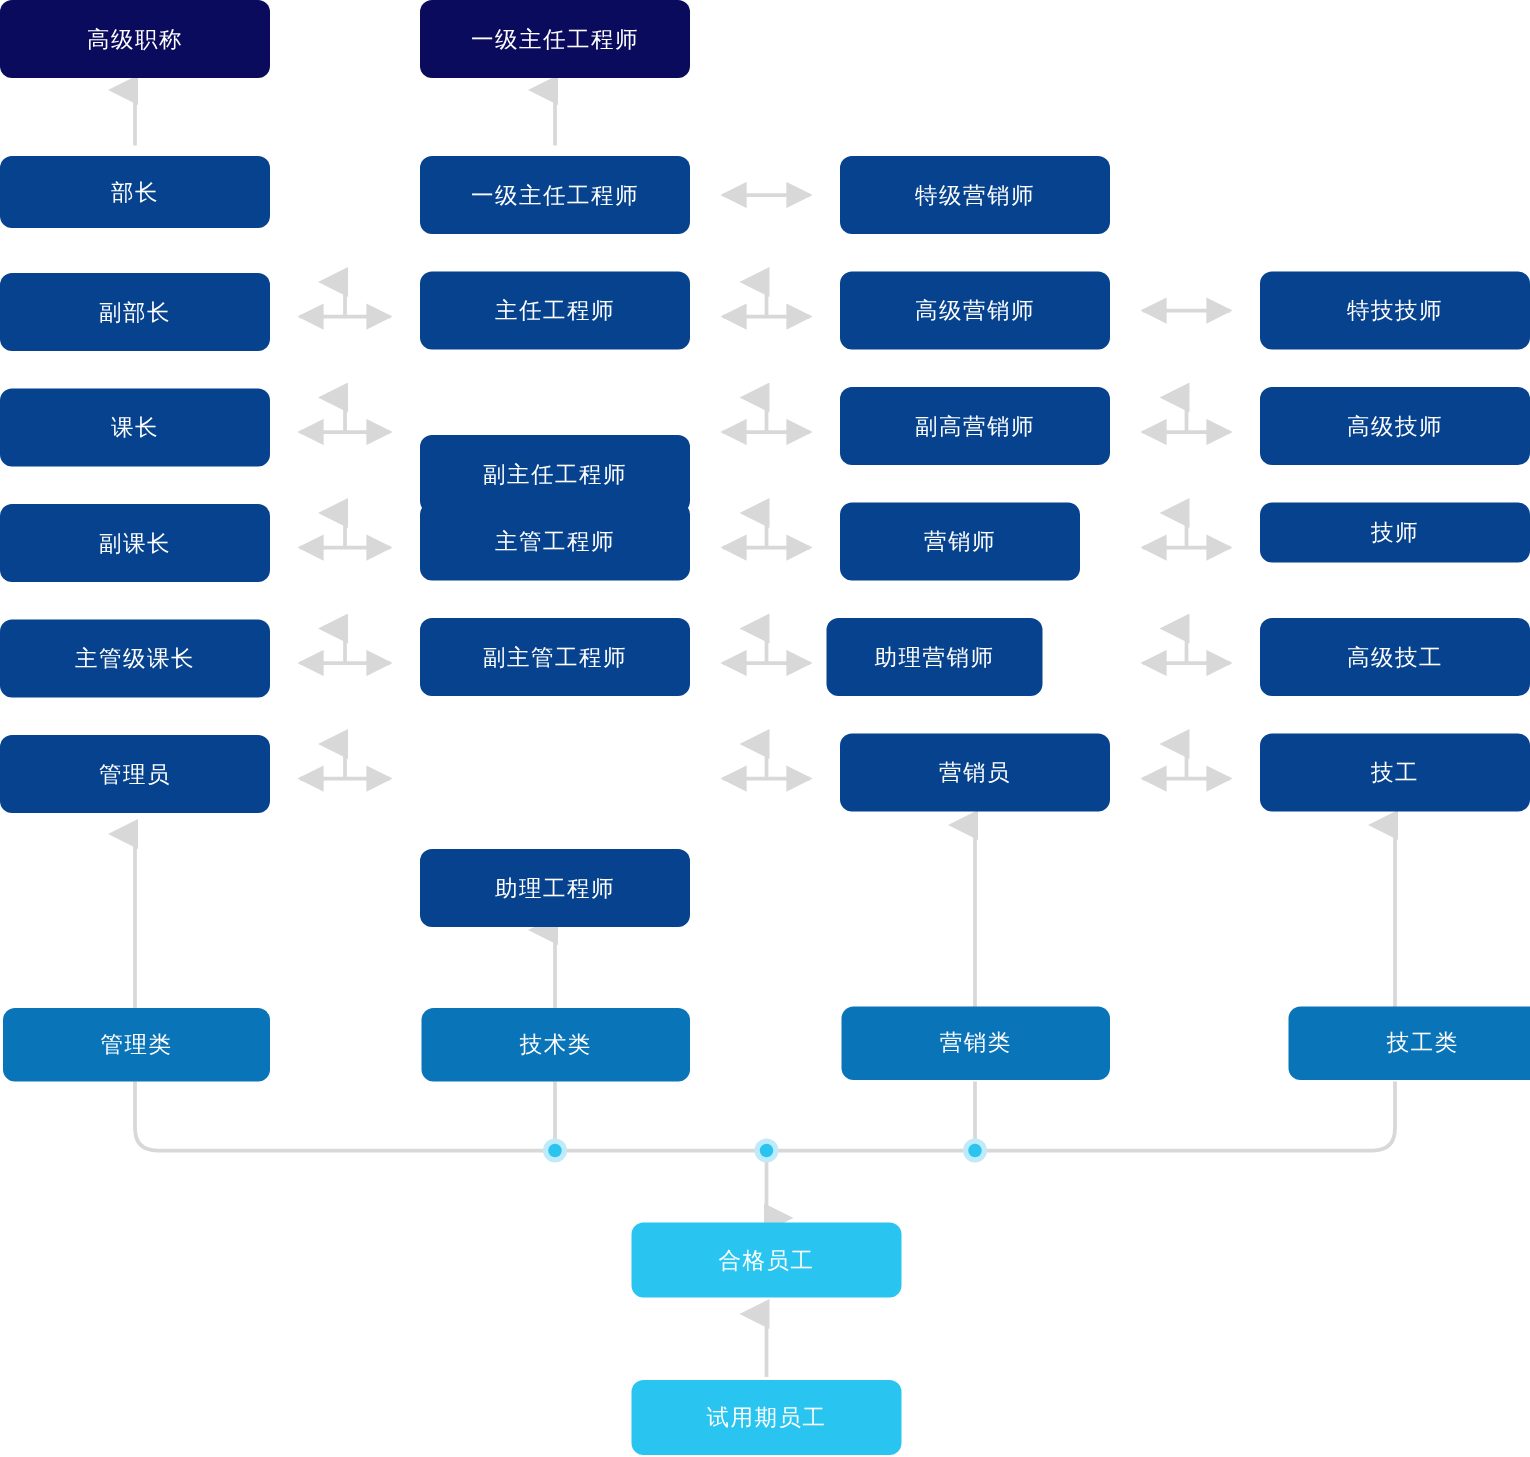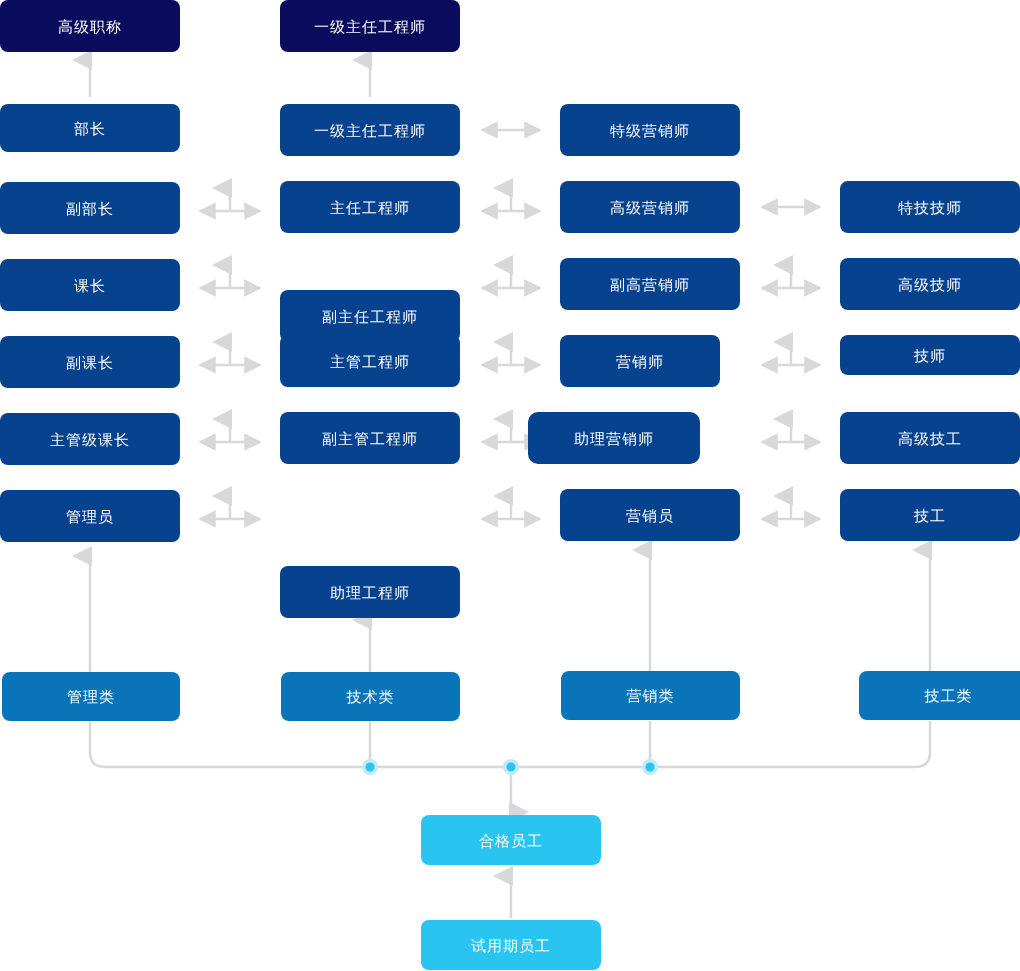--- a/index.html
+++ b/index.html
@@ -148,21 +148,21 @@
   <div class="node lvl-main" style="left:280px;top:258px;width:180px;height:52px;margin-top:32px;">副主任工程师</div>
   <div class="node lvl-main" style="left:280px;top:335px;width:180px;height:52px;">主管工程师</div>
   <div class="node lvl-main" style="left:280px;top:412px;width:180px;height:52px;">副主管工程师</div>
   <div class="node lvl-main" style="left:280px;top:566px;width:180px;height:52px;">助理工程师</div>
   <div class="node lvl-cat" style="left:281px;top:672px;width:179px;height:49px;">技术类</div>
 
   <div class="node lvl-main" style="left:560px;top:104px;width:180px;height:52px;">特级营销师</div>
   <div class="node lvl-main" style="left:560px;top:181px;width:180px;height:52px;">高级营销师</div>
   <div class="node lvl-main" style="left:560px;top:258px;width:180px;height:52px;">副高营销师</div>
   <div class="node lvl-main" style="left:560px;top:335px;width:160px;height:52px;">营销师</div>
-  <div class="node lvl-main" style="left:528px;top:412px;width:172px;height:52px;border-radius:10px;">助理营销师</div>
+  <div class="node lvl-main" style="left:551px;top:412px;width:144px;height:52px;">助理营销师</div>
   <div class="node lvl-main" style="left:560px;top:489px;width:180px;height:52px;">营销员</div>
   <div class="node lvl-cat" style="left:561px;top:671px;width:179px;height:49px;">营销类</div>
 
   <div class="node lvl-main" style="left:840px;top:181px;width:180px;height:52px;">特技技师</div>
   <div class="node lvl-main" style="left:840px;top:258px;width:180px;height:52px;">高级技师</div>
   <div class="node lvl-main" style="left:840px;top:335px;width:180px;height:40px;">技师</div>
   <div class="node lvl-main" style="left:840px;top:412px;width:180px;height:52px;">高级技工</div>
   <div class="node lvl-main" style="left:840px;top:489px;width:180px;height:52px;">技工</div>
   <div class="node lvl-cat" style="left:841px;top:671px;width:179px;height:49px;margin-left:18px;">技工类</div>
 

